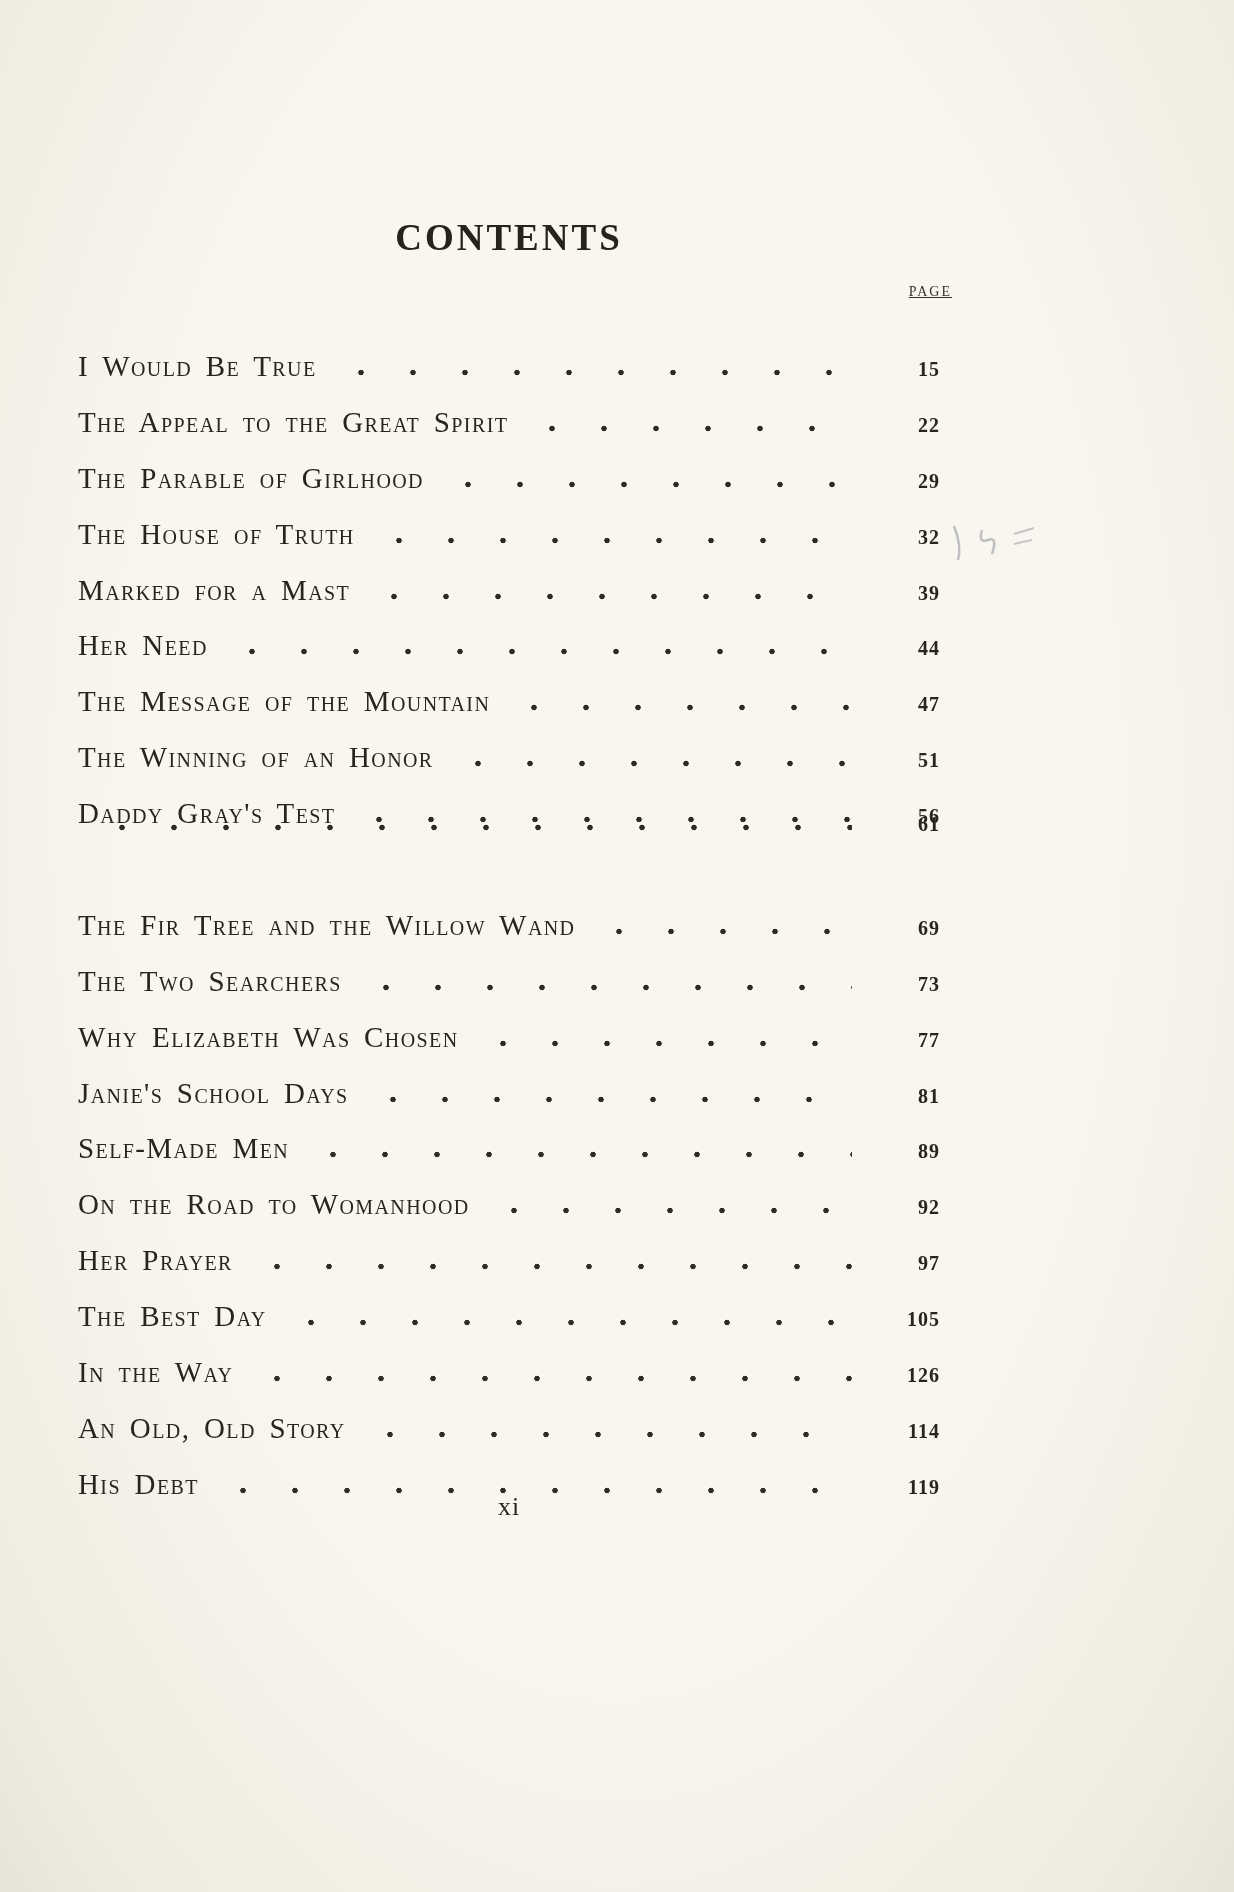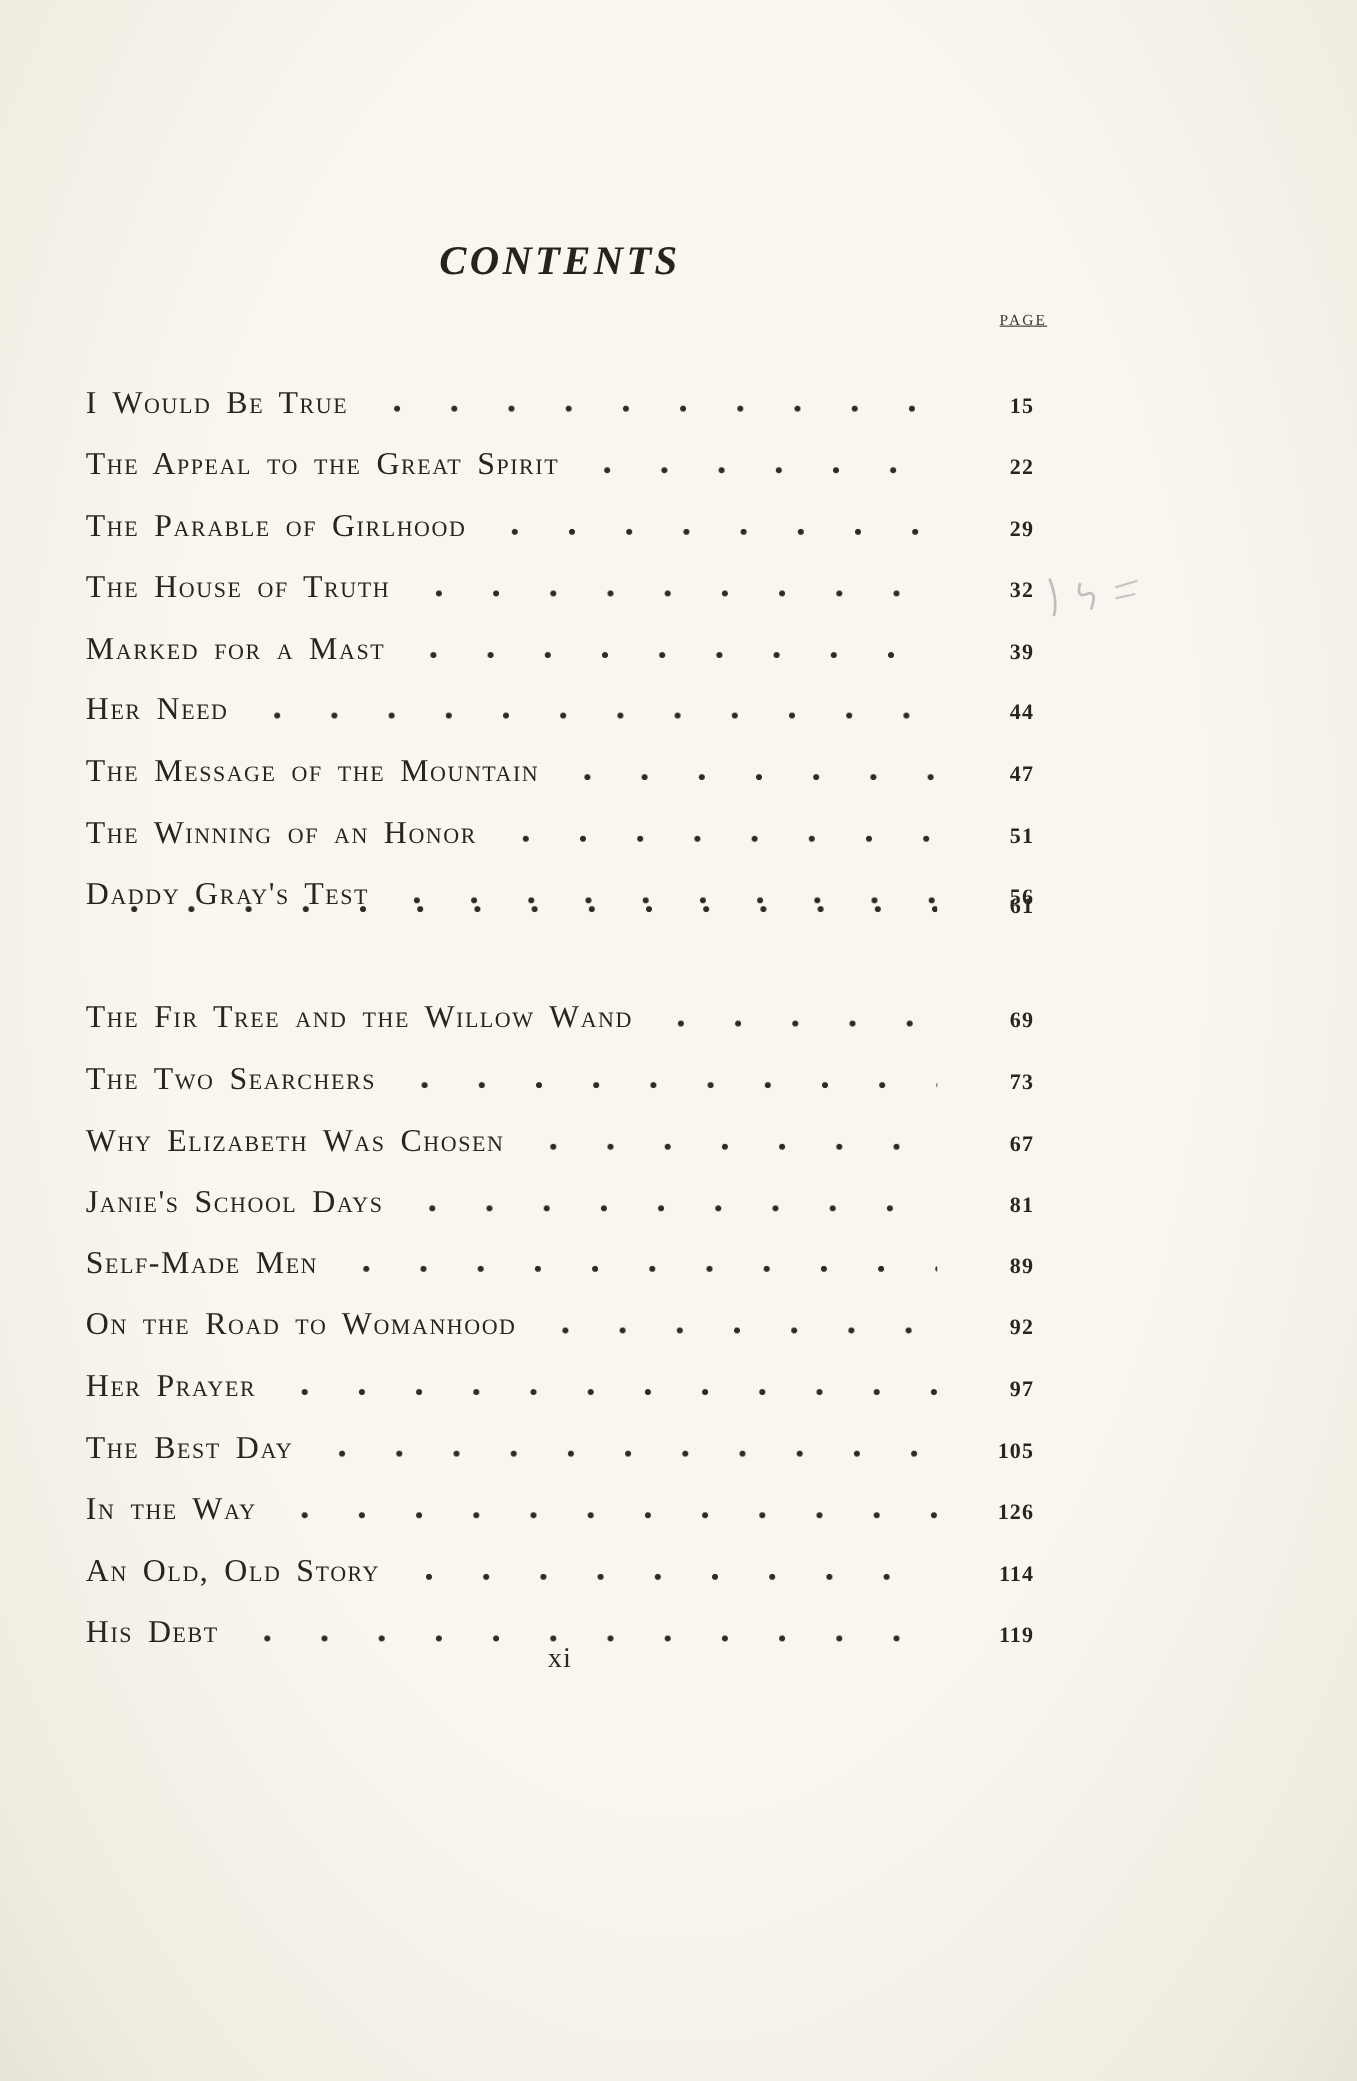--- a/index.html
+++ b/index.html
@@ -20,21 +20,20 @@
   .doc-title {
     position: absolute;
     top: 216px;
     left: 78px;
     width: 862px;
     text-align: center;
     font-size: 37px;
     font-weight: 600;
     letter-spacing: 3px;
     color: #24231e;
-    font-style: italic;
   }
   .page-label {
     position: absolute;
     top: 284px;
     left: 90px;
     width: 862px;
     text-align: right;
     font-size: 14px;
     letter-spacing: 2px;
     color: #35342e;
@@ -164,21 +163,21 @@
         <span class="num">69</span>
       </div>
       <div class="row">
         <span class="t">The Two Searchers</span>
         <span class="leader"></span>
         <span class="num">73</span>
       </div>
       <div class="row">
         <span class="t">Why Elizabeth Was Chosen</span>
         <span class="leader"></span>
-        <span class="num">67</span>
+        <span class="num">77</span>
       </div>
       <div class="row">
         <span class="t">Janie's School Days</span>
         <span class="leader"></span>
         <span class="num">81</span>
       </div>
       <div class="row">
         <span class="t">Self-Made Men</span>
         <span class="leader"></span>
         <span class="num">89</span>

